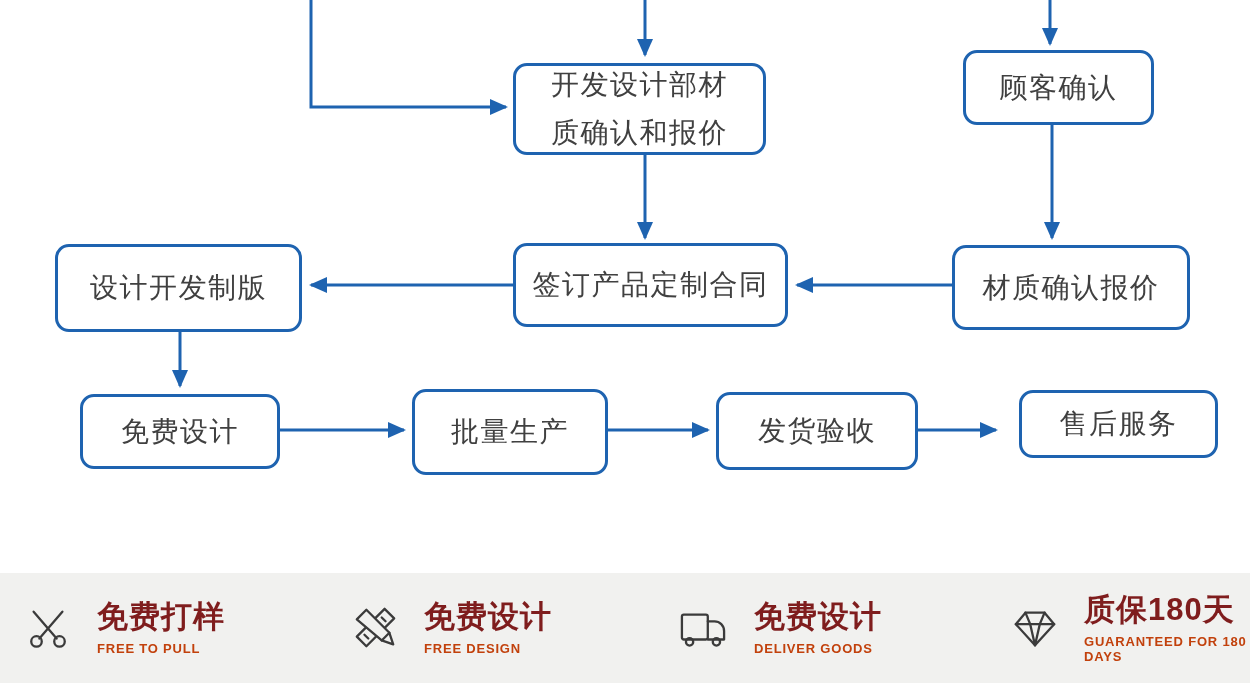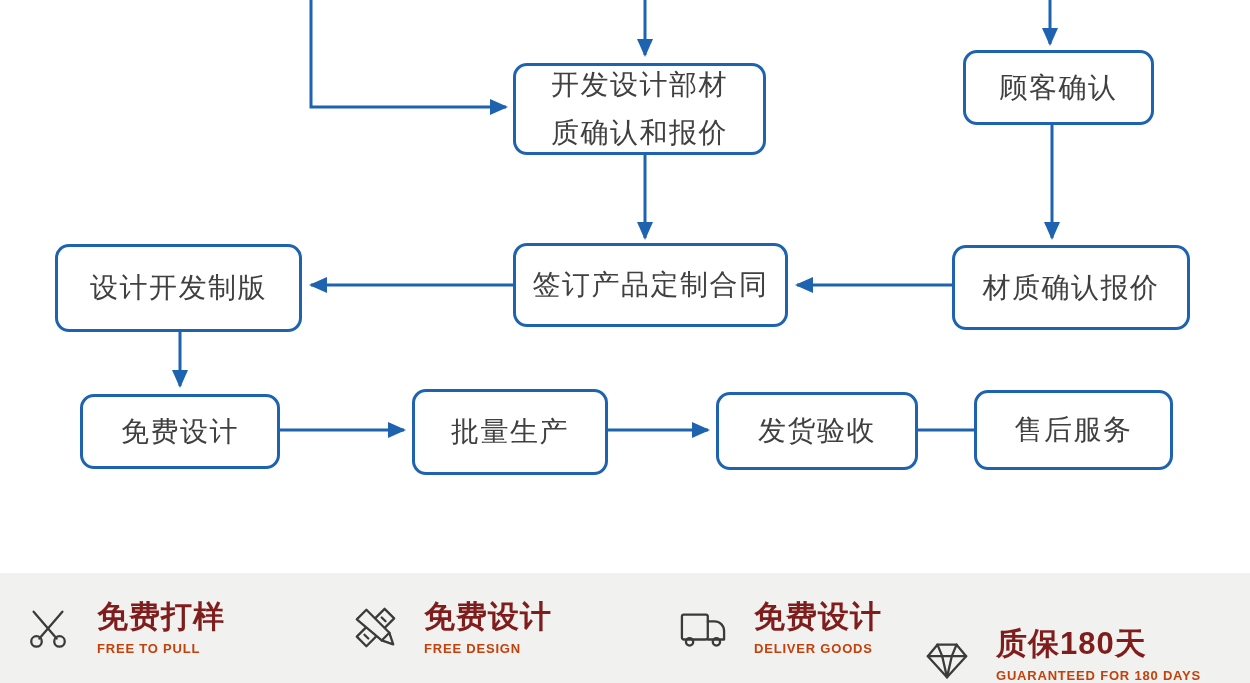--- a/index.html
+++ b/index.html
@@ -79,21 +79,21 @@
   <div class="flow-box" style="left:952px;top:245px;width:238px;height:85px;">材质确认报价</div>
 
   <div class="flow-box" style="left:55px;top:244px;width:247px;height:88px;">设计开发制版</div>
 
   <div class="flow-box" style="left:80px;top:394px;width:200px;height:75px;">免费设计</div>
 
   <div class="flow-box" style="left:412px;top:389px;width:196px;height:86px;">批量生产</div>
 
   <div class="flow-box" style="left:716px;top:392px;width:202px;height:78px;">发货验收</div>
 
-  <div class="flow-box" style="left:974px;top:390px;width:199px;height:80px;">售后服务</div>
+  <div class="flow-box" style="left:1019px;top:390px;width:199px;height:68px;">售后服务</div>
 
   <div class="feature-bar">
 
     <div class="feature" style="left:25px;">
       <svg class="icon" width="46" height="46" viewBox="0 0 48 48">
         <line x1="9" y1="7" x2="33" y2="35"></line>
         <line x1="39" y1="7" x2="15" y2="35"></line>
         <circle cx="12" cy="38" r="5.5"></circle>
         <circle cx="36" cy="38" r="5.5"></circle>
       </svg>
@@ -124,21 +124,21 @@
         <path d="M31,17 L38,17 A10,10 0 0 1 48,27 L48,36 L31,36"></path>
         <circle cx="12" cy="38.5" r="3.8"></circle>
         <circle cx="40" cy="38.5" r="3.8"></circle>
       </svg>
       <div class="txt">
         <div class="title">免费设计</div>
         <div class="subtitle">DELIVER GOODS</div>
       </div>
     </div>
 
-    <div class="feature" style="left:924px;align-items:flex-end;">
+    <div class="feature" style="left:1012px;">
       <svg class="icon" width="46" height="46" viewBox="0 0 48 48">
         <polygon points="14,8 34,8 44,20 24,42 4,20"></polygon>
         <line x1="4" y1="20" x2="44" y2="20"></line>
         <line x1="14" y1="8" x2="19" y2="20"></line>
         <line x1="34" y1="8" x2="29" y2="20"></line>
         <line x1="19" y1="20" x2="24" y2="42"></line>
         <line x1="29" y1="20" x2="24" y2="42"></line>
       </svg>
       <div class="txt">
         <div class="title">质保180天</div>

